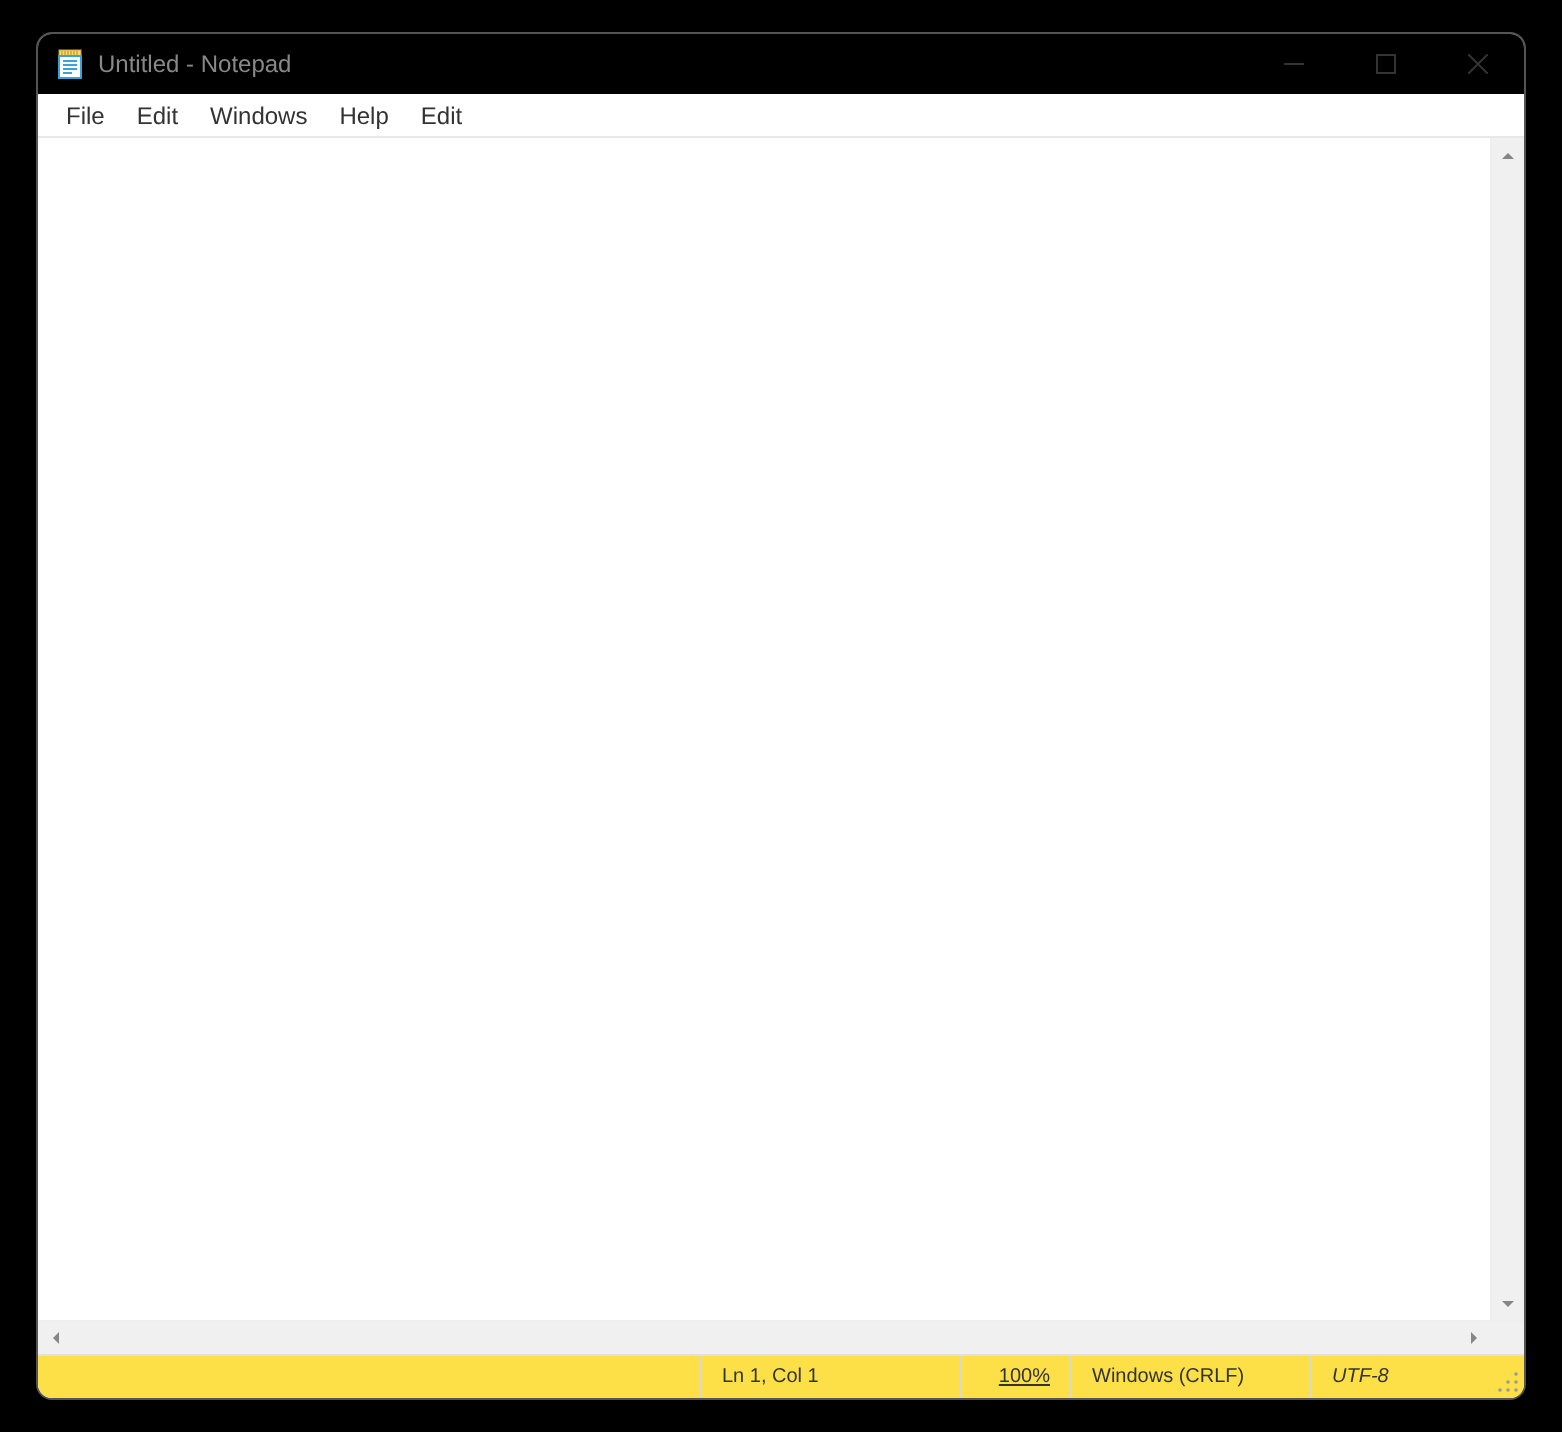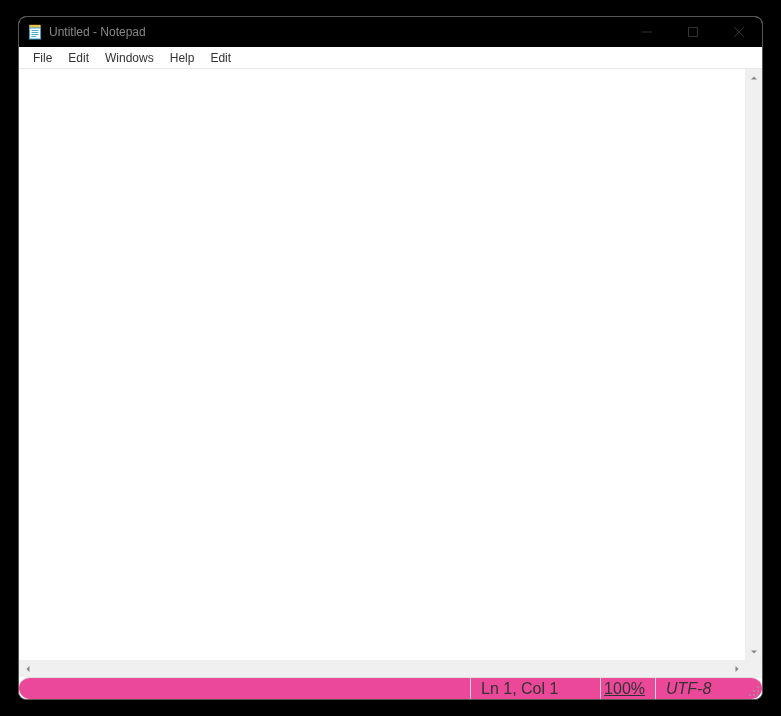--- a/index.html
+++ b/index.html
@@ -113,24 +113,23 @@
       display: flex;
     }
     .hscroll .scroll-btn { width: 17px; height: 100%; }
     .hscroll .scroll-track { flex: 1; }
     .corner { width: 17px; height: 17px; background: #f0f0f0; }
     .statusbar {
       height: 22px;
       display: flex;
       align-items: stretch;
       border-top: 1px solid #e0e0e0;
-      background: #ec4899;
-      font-size: 16px;
+      background: #fde047;
+      font-size: 10px;
       color: #333;
-      border-radius: 11px;
     }
     .status-cell {
       border-left: 1px solid #d8d8d8;
       display: flex;
       align-items: center;
       padding: 0 10px;
       white-space: nowrap;
     }
     .status-spacer {
       flex: 1;
@@ -220,20 +219,21 @@
           </svg>
       </div>
     </div>
     <div class="corner"></div>
   </div>
 
   <div class="statusbar">
     <div class="status-spacer"></div>
     <div class="status-cell ln">Ln 1, Col 1</div>
     <div class="status-cell zoom">100%</div>
+    <div class="status-cell eol">Windows (CRLF)</div>
     <div class="status-cell enc">UTF-8</div>
     <div class="grip">
       <svg width="12" height="12" viewBox="0 0 12 12">
         <circle cx="10" cy="2" r="0.9" fill="#9a9a9a"></circle>
         <circle cx="10" cy="6" r="0.9" fill="#9a9a9a"></circle>
         <circle cx="6" cy="6" r="0.9" fill="#9a9a9a"></circle>
         <circle cx="10" cy="10" r="0.9" fill="#9a9a9a"></circle>
         <circle cx="6" cy="10" r="0.9" fill="#9a9a9a"></circle>
         <circle cx="2" cy="10" r="0.9" fill="#9a9a9a"></circle>
       </svg>

